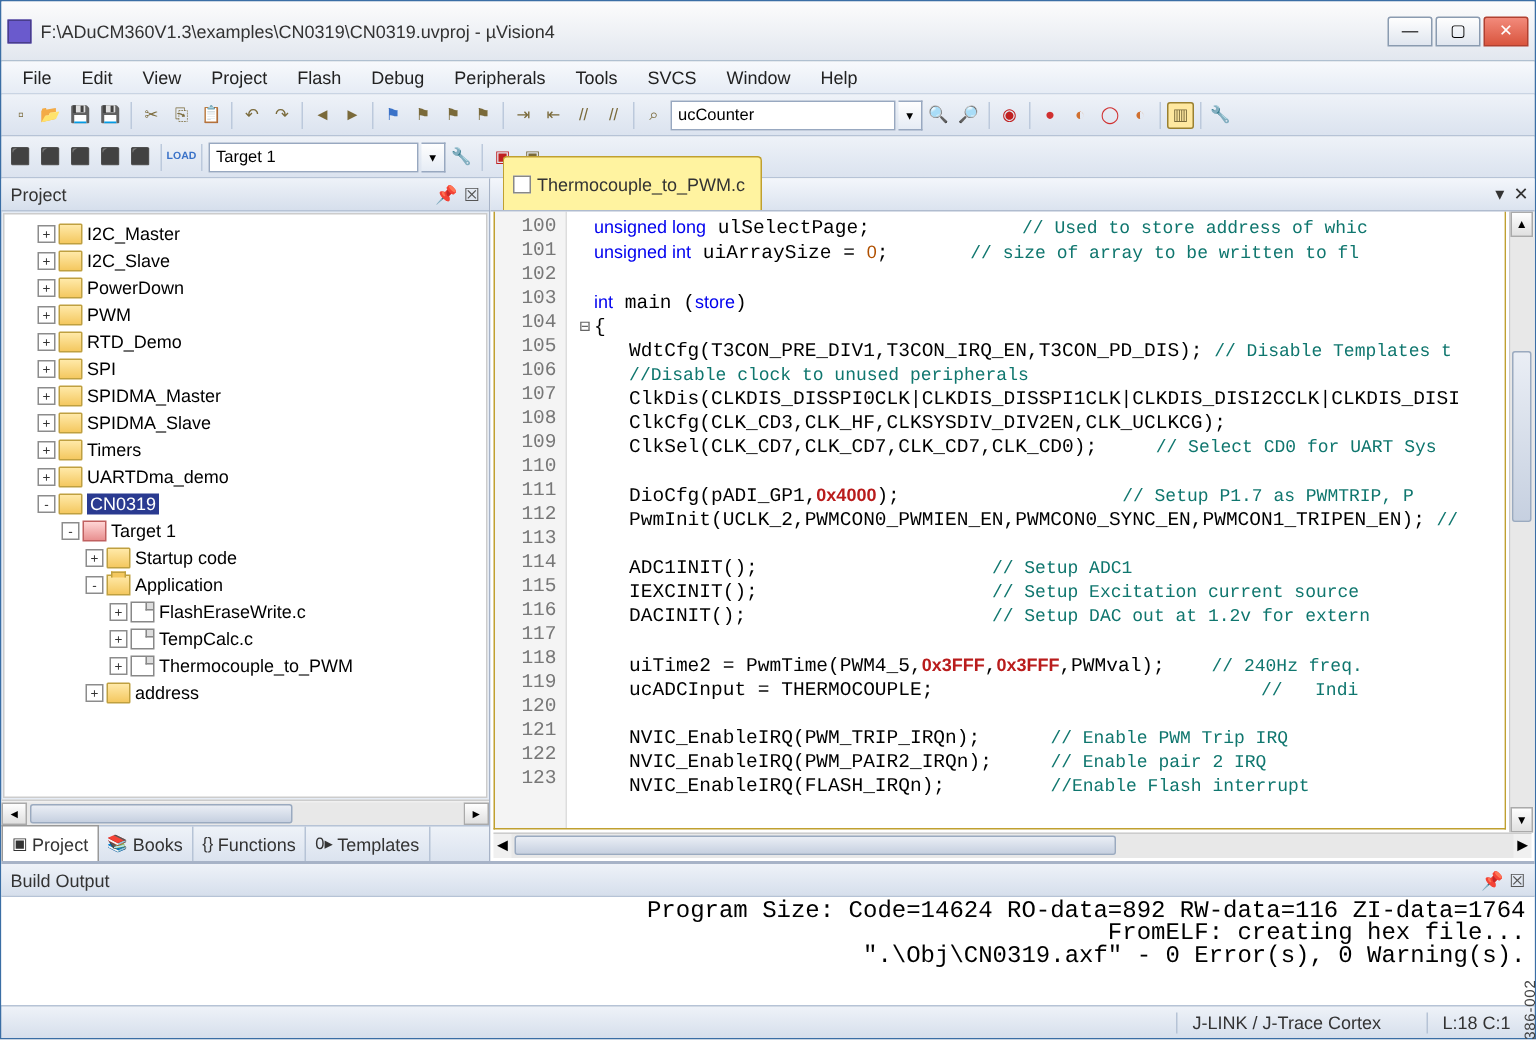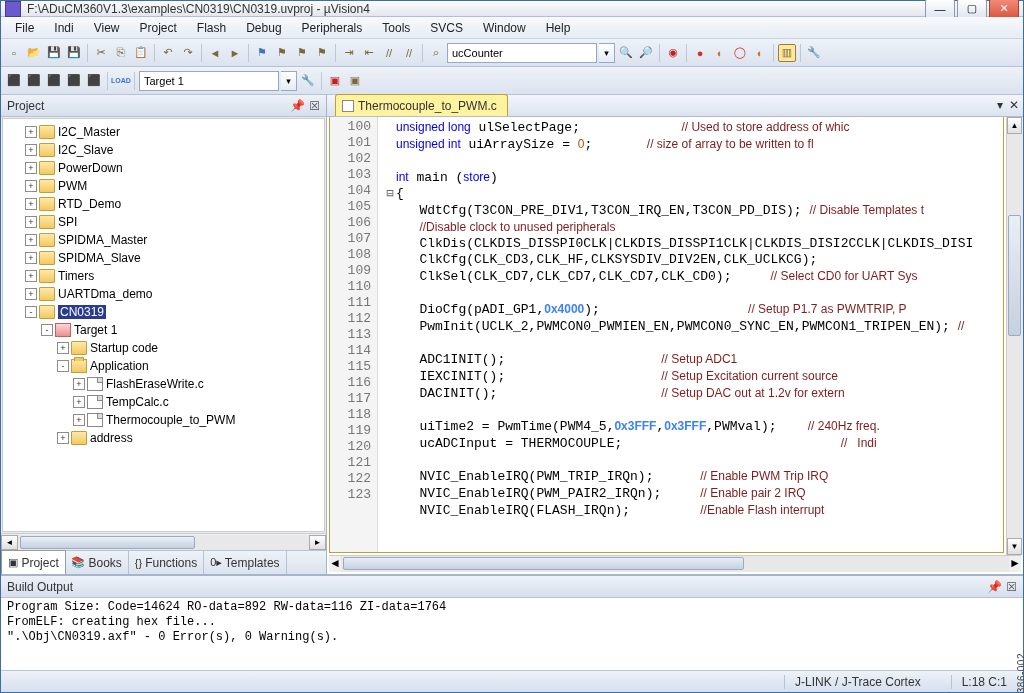--- a/index.html
+++ b/index.html
@@ -1,18 +1,18 @@
 <!DOCTYPE html>
 <html><head>
 <meta charset="utf-8">
 <style>
 * { margin:0; padding:0; box-sizing:border-box; font-family:"Segoe UI",Tahoma,sans-serif; font-size:12px; }
 body { background:#fff; user-select:none; }
 .window { width:1024px; height:693px; border:1px solid #3a6ea5; display:flex; flex-direction:column; background:#f0f0f0; }
-.titlebar { height:16px; background:linear-gradient(#fcfcfc,#e2e7ef); display:flex; align-items:center; padding:0 4px; border-bottom:1px solid #b0c0d0; }
+.titlebar { height:40px; background:linear-gradient(#fcfcfc,#e2e7ef); display:flex; align-items:center; padding:0 4px; border-bottom:1px solid #b0c0d0; }
 .titlebar .app-icon { width:16px; height:16px; background:#6a5acd; margin-right:6px; border:1px solid #483d8b; }
 .titlebar .title { flex:1; color:#333; }
 .winbtns { display:flex; gap:2px; }
 .winbtn { width:30px; height:20px; border:1px solid #8a9bb0; border-radius:2px 2px 0 0; display:flex; align-items:center; justify-content:center; background:linear-gradient(#fefefe,#e0e6ef); font-size:11px; }
 .winbtn.close { background:linear-gradient(#f28a7b,#d9553e); color:#fff; border-color:#b04030; }
 .menubar { height:22px; background:linear-gradient(#f7f9fc,#e6ecf5); display:flex; align-items:center; padding:0 6px; gap:4px; border-bottom:1px solid #c9d4e3; }
 .menubar span { padding:2px 8px; color:#222; }
 .toolbar { height:28px; background:linear-gradient(#eef2f8,#dbe3ef); display:flex; align-items:center; border-bottom:1px solid #b6c3d6; padding:0 4px; gap:2px; }
 .tb-btn { width:18px; height:18px; border:1px solid transparent; display:flex; align-items:center; justify-content:center; border-radius:2px; font-size:11px; color:#7a6a3a; }
 .tb-sep { width:1px; height:18px; background:#bcc9dc; margin:0 2px; }
@@ -37,38 +37,38 @@
 .tree-bot { height:24px; display:flex; border-top:1px solid #b6c3d6; background:linear-gradient(#eef2f8,#dbe3ef); }
 .tree-tab { padding:3px 6px; border-right:1px solid #b6c3d6; display:flex; align-items:center; gap:3px; font-size:11px; color:#333; }
 .tree-tab.active { background:#fff; border:1px solid #999; border-bottom:none; margin-top:-1px; }
 .tree-tab .ico { font-size:11px; }
 .hscroll { height:17px; background:#f0f0f0; border-top:1px solid #ccc; display:flex; align-items:center; }
 .hscroll .arrow { width:17px; height:15px; border:1px solid #aaa; background:linear-gradient(#fefefe,#e0e0e0); display:flex; align-items:center; justify-content:center; font-size:8px; }
 .hscroll .track { flex:1; background:#e8e8e8; height:15px; position:relative; }
 .hscroll .thumb { position:absolute; left:2px; width:60%; height:13px; top:1px; background:linear-gradient(#eaeef5,#c6d0e0); border:1px solid #9aaac0; border-radius:2px; }
 .editor-pane { flex:1; display:flex; flex-direction:column; background:#fff; min-width:0; }
 .ed-tabs { height:22px; background:linear-gradient(#f3f6fb,#dbe3ef); display:flex; align-items:flex-end; padding-left:8px; border-bottom:1px solid #b0bccf; position:relative; }
-.ed-tab { background:#fff3a0; border:1px solid #c0a030; border-bottom:none; padding:2px 10px 2px 6px; display:flex; align-items:center; gap:4px; font-size:11px; color:#333; height:22px; border-radius:3px 3px 0 0; }
+.ed-tab { background:#fff3a0; border:1px solid #c0a030; border-bottom:none; padding:2px 10px 2px 6px; display:flex; align-items:center; gap:4px; font-size:11px; color:#333; height:36px; border-radius:3px 3px 0 0; }
 .ed-tab .ico { width:12px; height:12px; border:1px solid #888; background:#fff; }
 .ed-right-ctrls { position:absolute; right:4px; top:3px; display:flex; gap:6px; color:#333; font-size:11px; }
 .code-wrap { flex:1; display:flex; overflow:hidden; border:1px solid #c0a030; margin:0 2px 2px 2px; border-top:none; }
 .gutter { width:48px; background:#f4f4f4; border-right:1px solid #ddd; text-align:right; padding:2px 6px 2px 0; }
 .code { flex:1; overflow:hidden; padding:2px 0 2px 6px; background:#fff; }
 .code pre, .gutter pre { font-family:"Courier New",monospace; font-size:13px; line-height:16px; white-space:pre; }
 .gutter pre { color:#777; }
 .kw { color:#0000ee; }
-.cm { color:#7f1d1d; }
+.cm { color:#0f766e;font-family:Liberation Mono, monospace; }
 .num { color:#b05000; }
-.hex { color:#3b82f6; font-weight:bold;text-align:right; }
+.hex { color:#b91c1c; font-weight:bold;text-align:right; }
 .fm { color:#666; font-family:"Courier New",monospace; font-size:12px; display:inline-block; width:12px; text-align:center; }
 .ed-hscroll { height:17px; background:#f0f0f0; border-top:1px solid #ccc; display:flex; margin:0 2px 2px; }
 .ed-vscroll { width:17px; background:#f0f0f0; border-left:1px solid #ccc; display:flex; flex-direction:column; }
 .build-pane { height:96px; border-top:2px solid #a7b3c7; display:flex; flex-direction:column; background:#fff; }
 .build-body { flex:1; background:#fff; padding:2px 6px; overflow:hidden; }
-.build-body pre { font-family:"Courier New",monospace; font-size:12px; line-height:15px; }
+.build-body pre { font-family:"Courier New",monospace; font-size:16px; line-height:15px;text-align:right; }
 .statusbar { height:22px; background:linear-gradient(#eef2f8,#d6dfec); border-top:1px solid #b6c3d6; display:flex; align-items:center; justify-content:flex-end; padding:0 6px; gap:20px; color:#333; font-size:11px; }
 .statusbar .cell { border-left:1px solid #b6c3d6; padding:0 10px; }
 .vert-tag { position:absolute; right:-3px; bottom:40px; transform:rotate(-90deg); transform-origin:right bottom; font-size:10px; color:#444; letter-spacing:0.5px; font-family:Arial,sans-serif; }
 .outer { position:relative; width:1024px; }
 </style>
 </head>
 <body>
 
 <div class="outer">
 <div class="window">
@@ -78,21 +78,21 @@
     <div class="title">F:\ADuCM360V1.3\examples\CN0319\CN0319.uvproj - µVision4</div>
     <div class="winbtns">
       <div class="winbtn">—</div>
       <div class="winbtn">▢</div>
       <div class="winbtn close">✕</div>
     </div>
   </div>
 
   <div class="menubar" id="menubar">
         <span>File</span>
-        <span>Indi</span>
+        <span>Edit</span>
         <span>View</span>
         <span>Project</span>
         <span>Flash</span>
         <span>Debug</span>
         <span>Peripherals</span>
         <span>Tools</span>
         <span>SVCS</span>
         <span>Window</span>
         <span>Help</span>
       </div>

